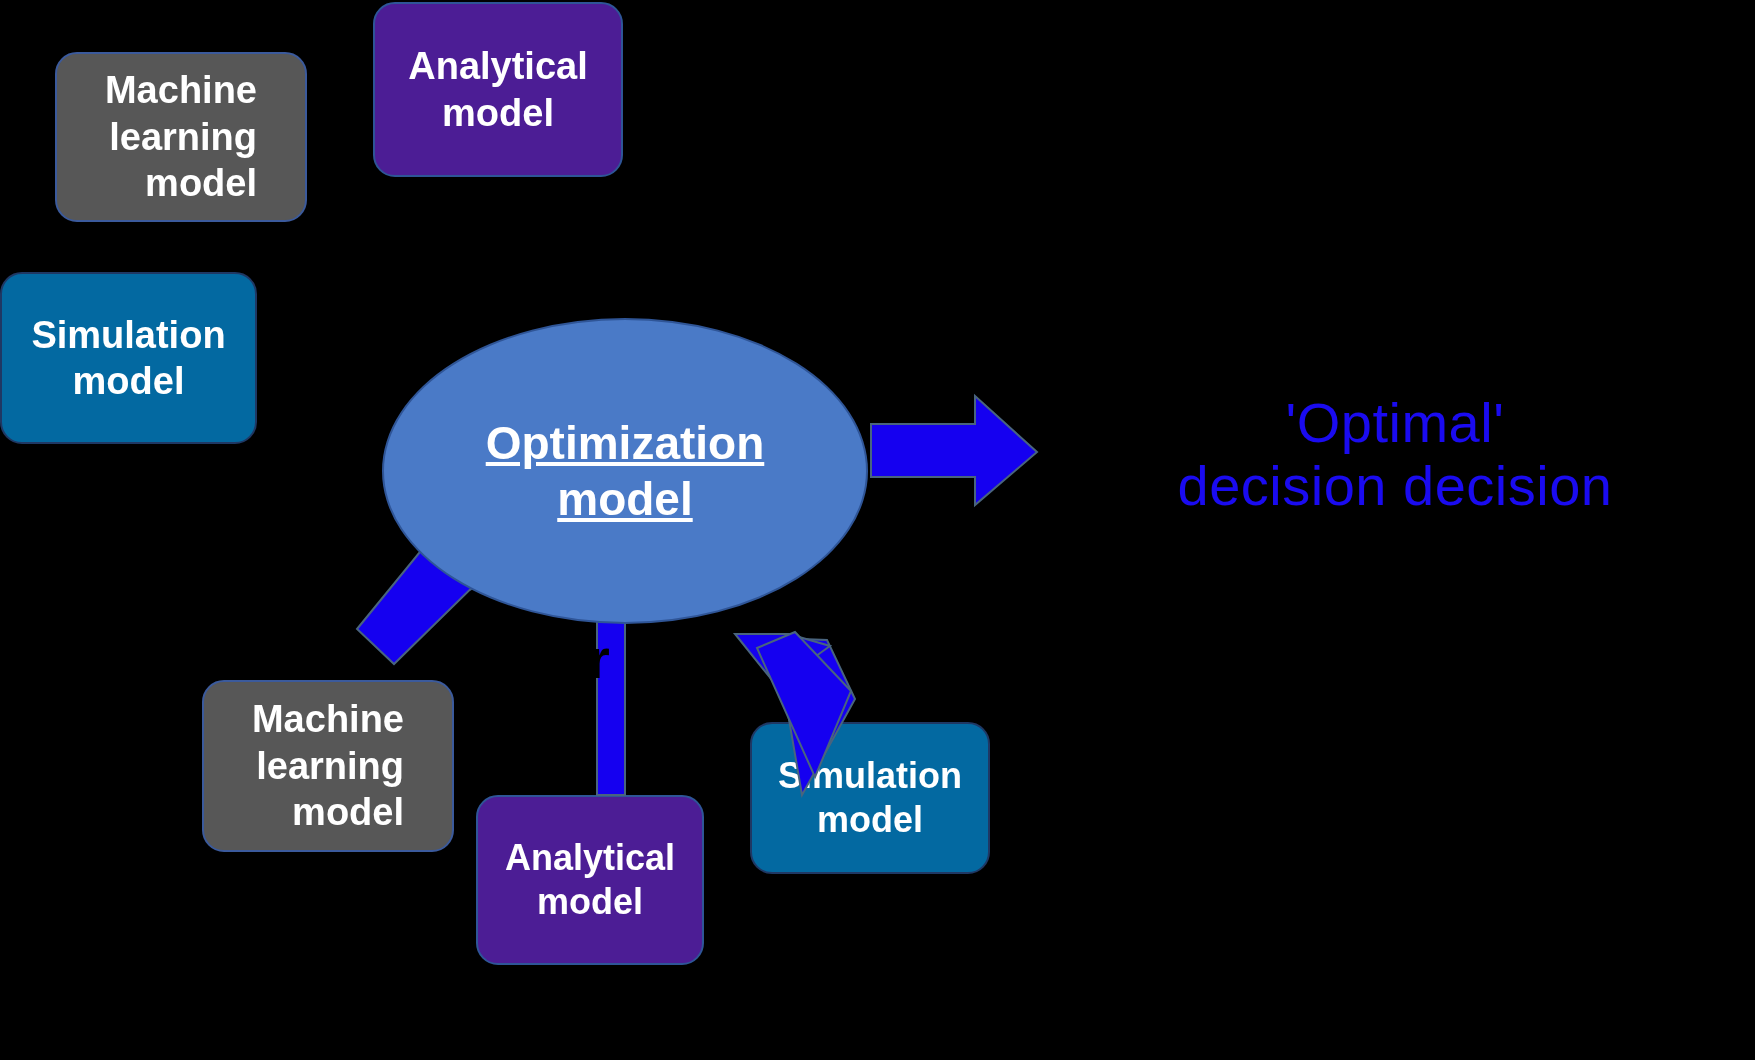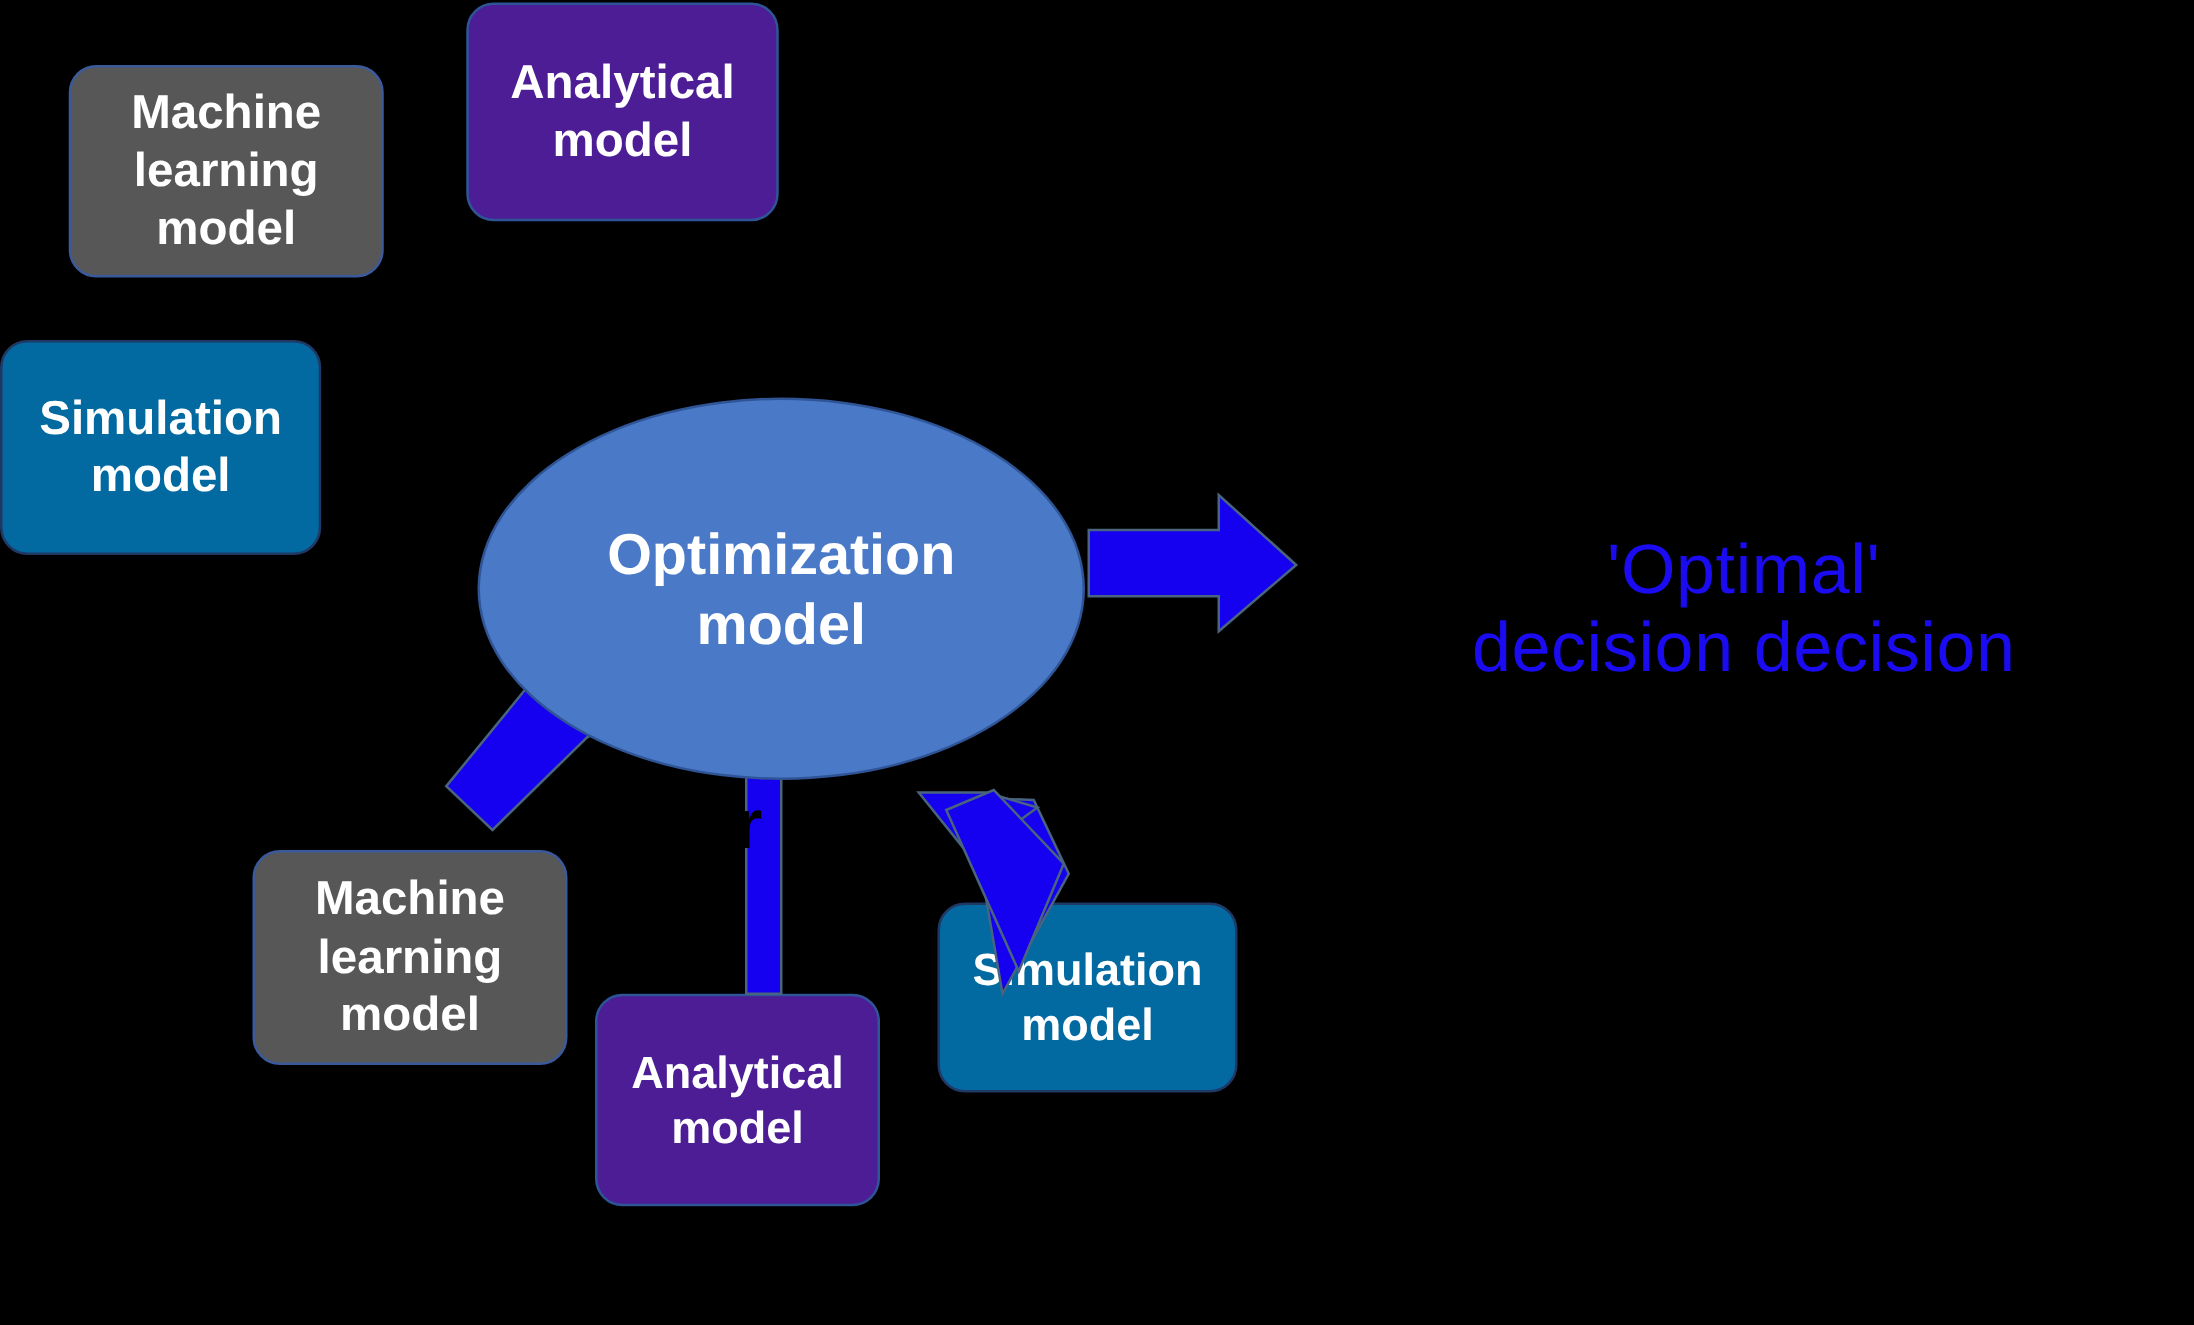--- a/index.html
+++ b/index.html
@@ -3,53 +3,53 @@
 <meta charset="utf-8">
 <style>
   html,body{margin:0;padding:0;background:#000;}
   body{width:1755px;height:1060px;position:relative;overflow:hidden;
        font-family:"Liberation Sans", sans-serif;}
   .stage{position:absolute;inset:0;}
 
   .node{position:absolute;border-radius:22px;display:flex;align-items:center;
         justify-content:center;text-align:center;color:#fff;font-weight:700;
         line-height:1.22;box-sizing:border-box;padding:6px 10px;}
-  .node.grey{background:#575757;border:2px solid #3b5a9c;}
+  .node.grey{background:#575757;border:2px solid #3b5a9c;text-align:right;}
   .node.blue{background:#4c1d95;border:2px solid #2e5597;}
   .node.amber{background:#0369a1;border:2px solid #1f3864;}
 
   
   #ml-top   {left:55px;  top:52px;  width:252px; height:170px; font-size:38px;}
   #an-top   {left:373px; top:2px;   width:250px; height:175px; font-size:38px;}
   #sim-left {left:0px;   top:272px; width:257px; height:172px; font-size:38px;}
 
   
   #ml-bot   {left:202px; top:680px; width:252px; height:172px; font-size:38px;}
   #an-bot   {left:476px; top:795px; width:228px; height:170px; font-size:36px;}
   #sim-bot  {left:750px; top:722px; width:240px; height:152px; font-size:36px;}
 
   
   #core{position:absolute;left:382px;top:318px;width:482px;height:302px;
         border-radius:50%;background:#4a7ac7;border:2px solid #2f5597;
         display:flex;align-items:center;justify-content:center;text-align:center;
-        color:#fff;font-weight:700;font-size:46px;line-height:1.22;z-index:6;}
+        color:#fff;font-weight:700;font-size:46px;line-height:1.22;z-index:6;text-decoration:underline;}
 
   
   .ghost{position:absolute;color:#000;font-weight:700;z-index:5;white-space:nowrap;}
   #ghost-top{left:492px;top:275px;font-size:56px;letter-spacing:1px;}
   #ghost-r  {left:588px;top:626px;font-size:56px;}
 
   
   svg.arrows{position:absolute;inset:0;width:1755px;height:1060px;z-index:4;}
   .arw{fill:#1500f0;stroke:#49647e;stroke-width:2;}
 
   
   #outcome{position:absolute;left:1045px;top:392px;width:700px;
            color:#1a0bf0;font-weight:400;font-size:56px;line-height:1.12;
-           text-align:center;letter-spacing:.5px;margin-top:32px;}
+           text-align:center;letter-spacing:.5px;}
 </style>
 </head>
 <body>
 
 <div class="stage">
 
   <div class="ghost" id="ghost-top">model</div>
   <div class="ghost" id="ghost-r">r</div>
 
   <svg class="arrows" viewBox="0 0 1755 1060">

